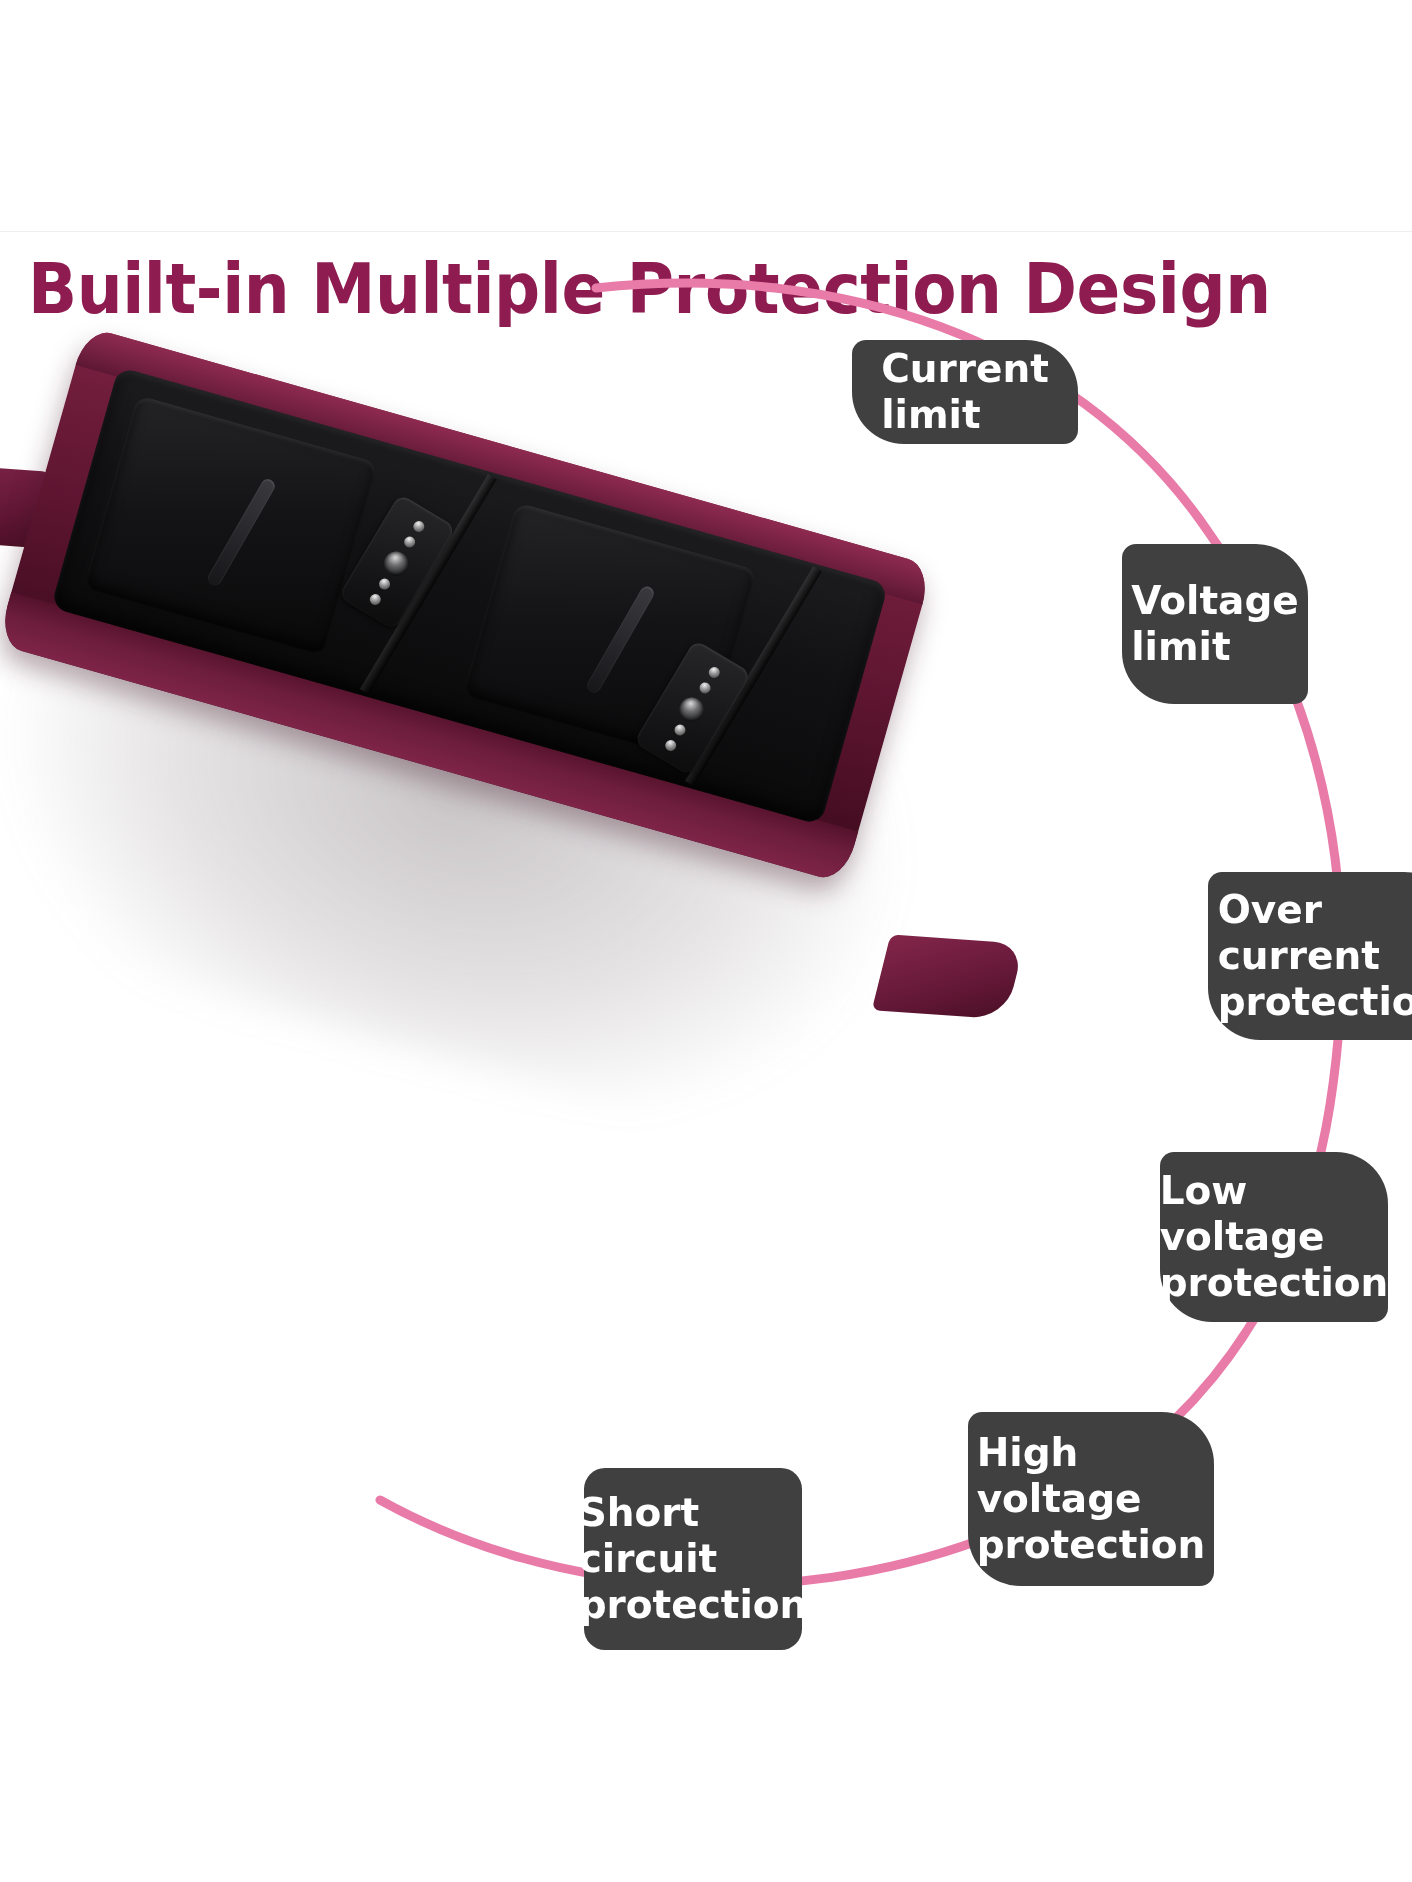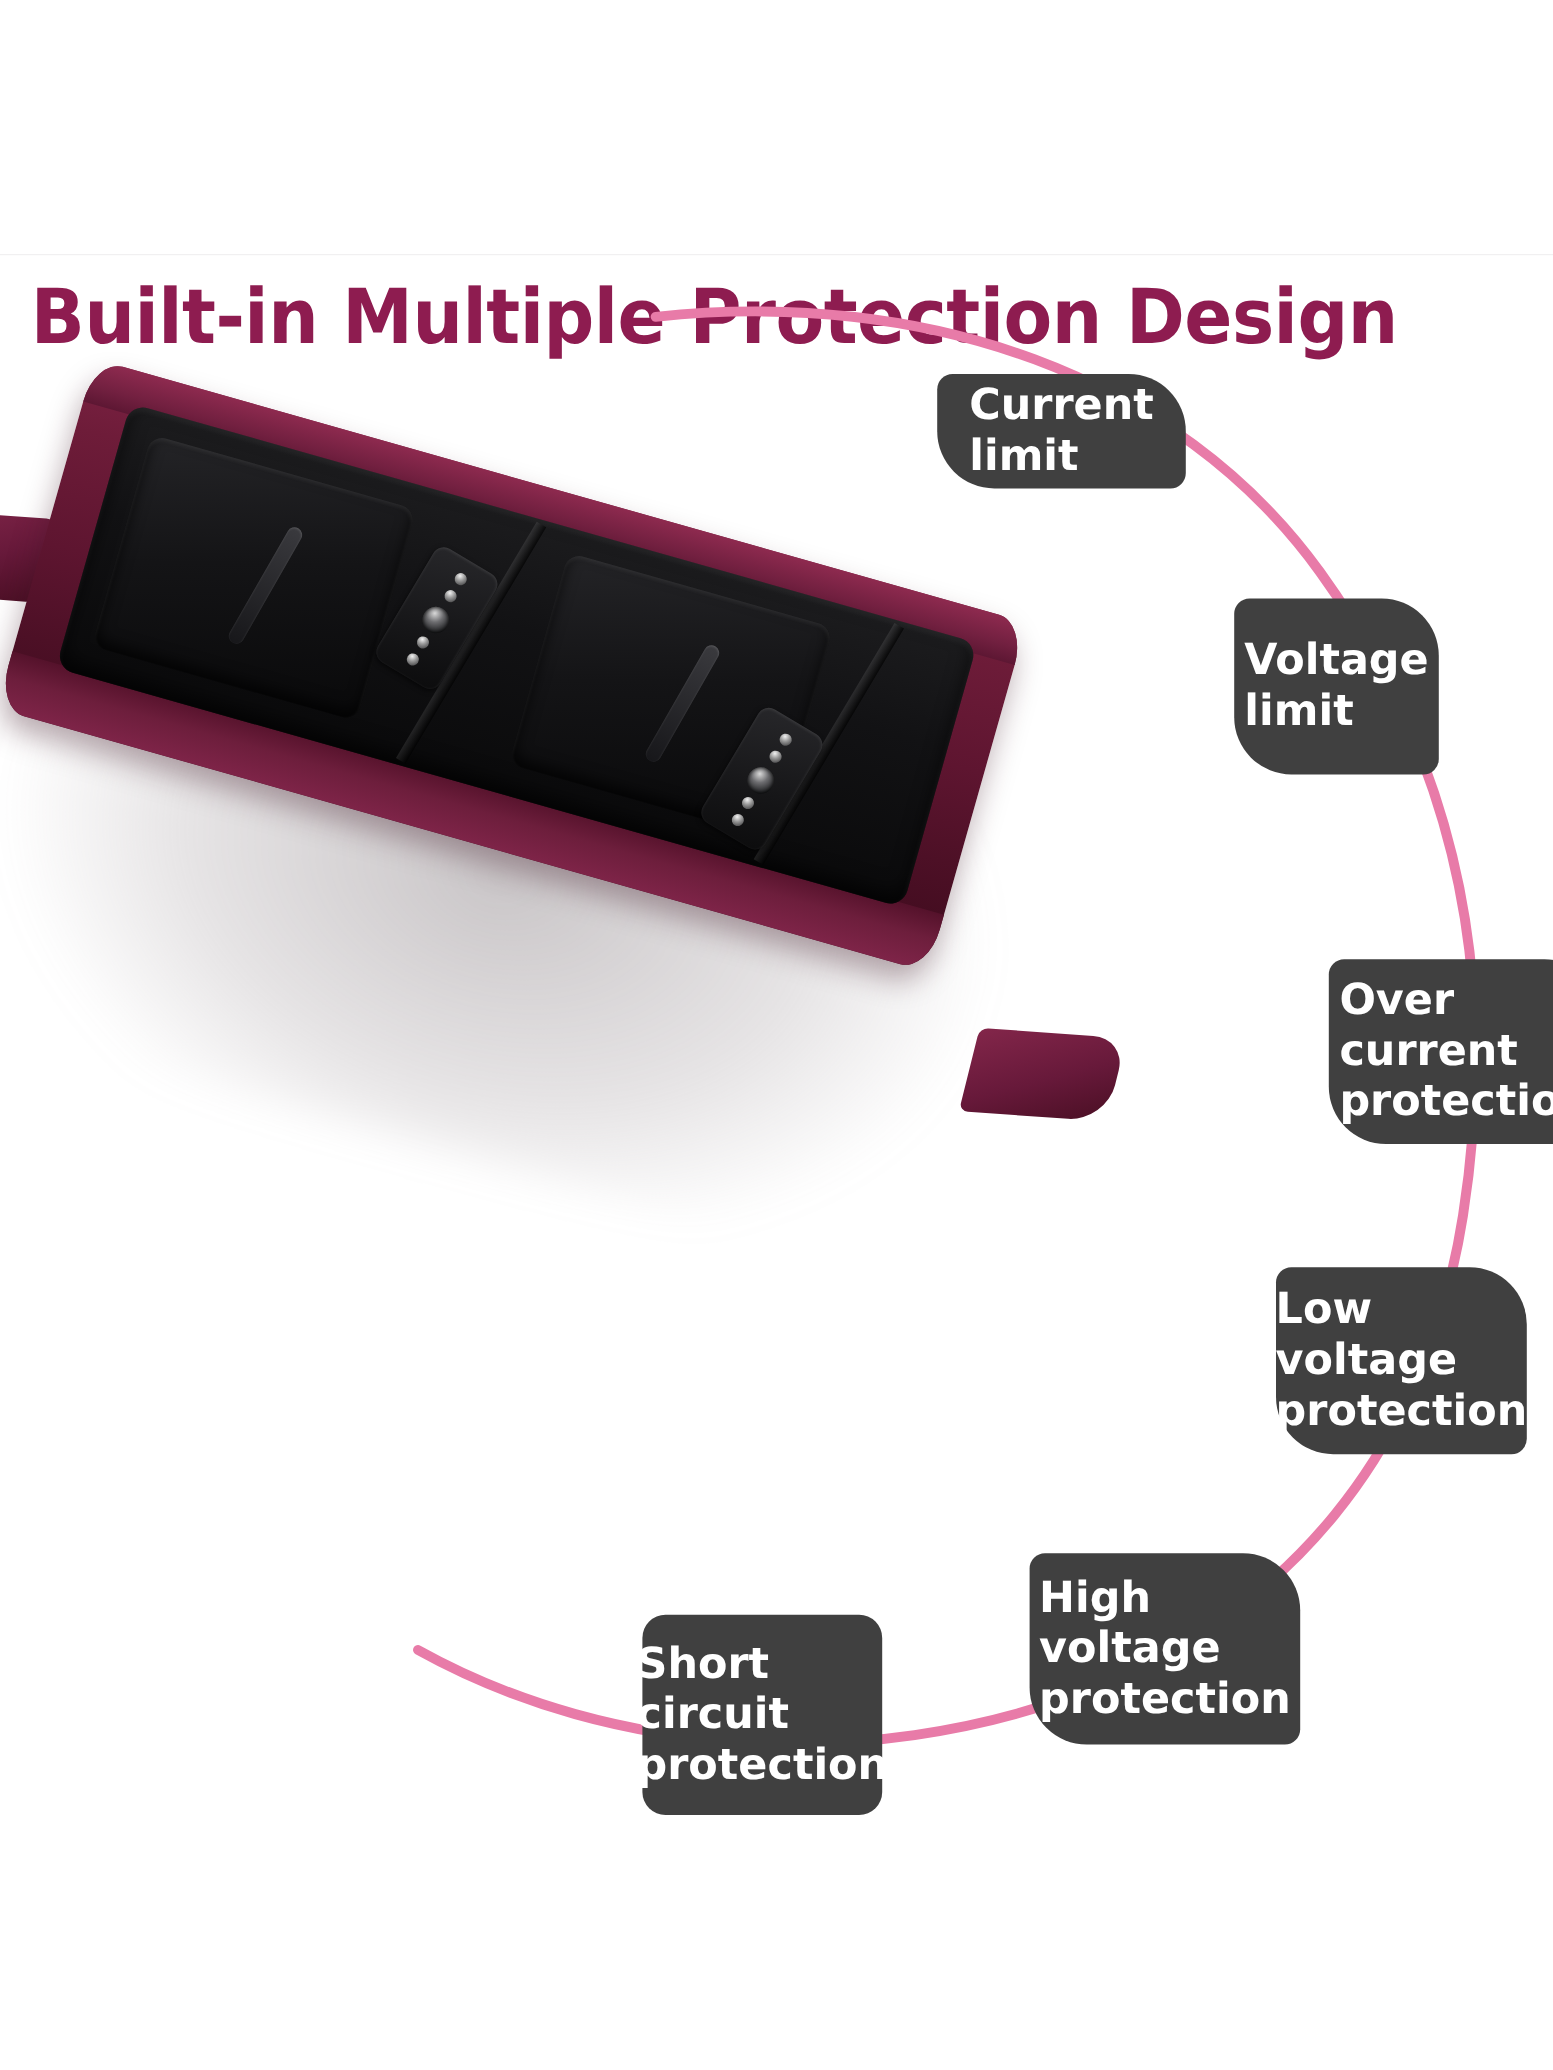--- a/index.html
+++ b/index.html
@@ -260,21 +260,21 @@
   #badge-voltage-limit {
     left: 1122px; top: 544px;  width: 186px;  height: 160px;
   }
   #badge-over-current-protection {
     left: 1208px; top: 872px;  width: 248px;  height: 168px;
   }
   #badge-low-voltage-protection {
     left: 1160px; top: 1152px; width: 228px;  height: 170px;
   }
   #badge-high-voltage-protection {
-    left: 936px;  top: 1412px; width: 246px;  height: 174px;
+    left: 968px;  top: 1412px; width: 246px;  height: 174px;
   }
   #badge-short-circuit-protection {
     left: 584px;  top: 1468px; width: 218px;  height: 182px; border-radius: 21px;
   }
 </style>
 </head>
 <body>
 
 <div id="stage">
 

